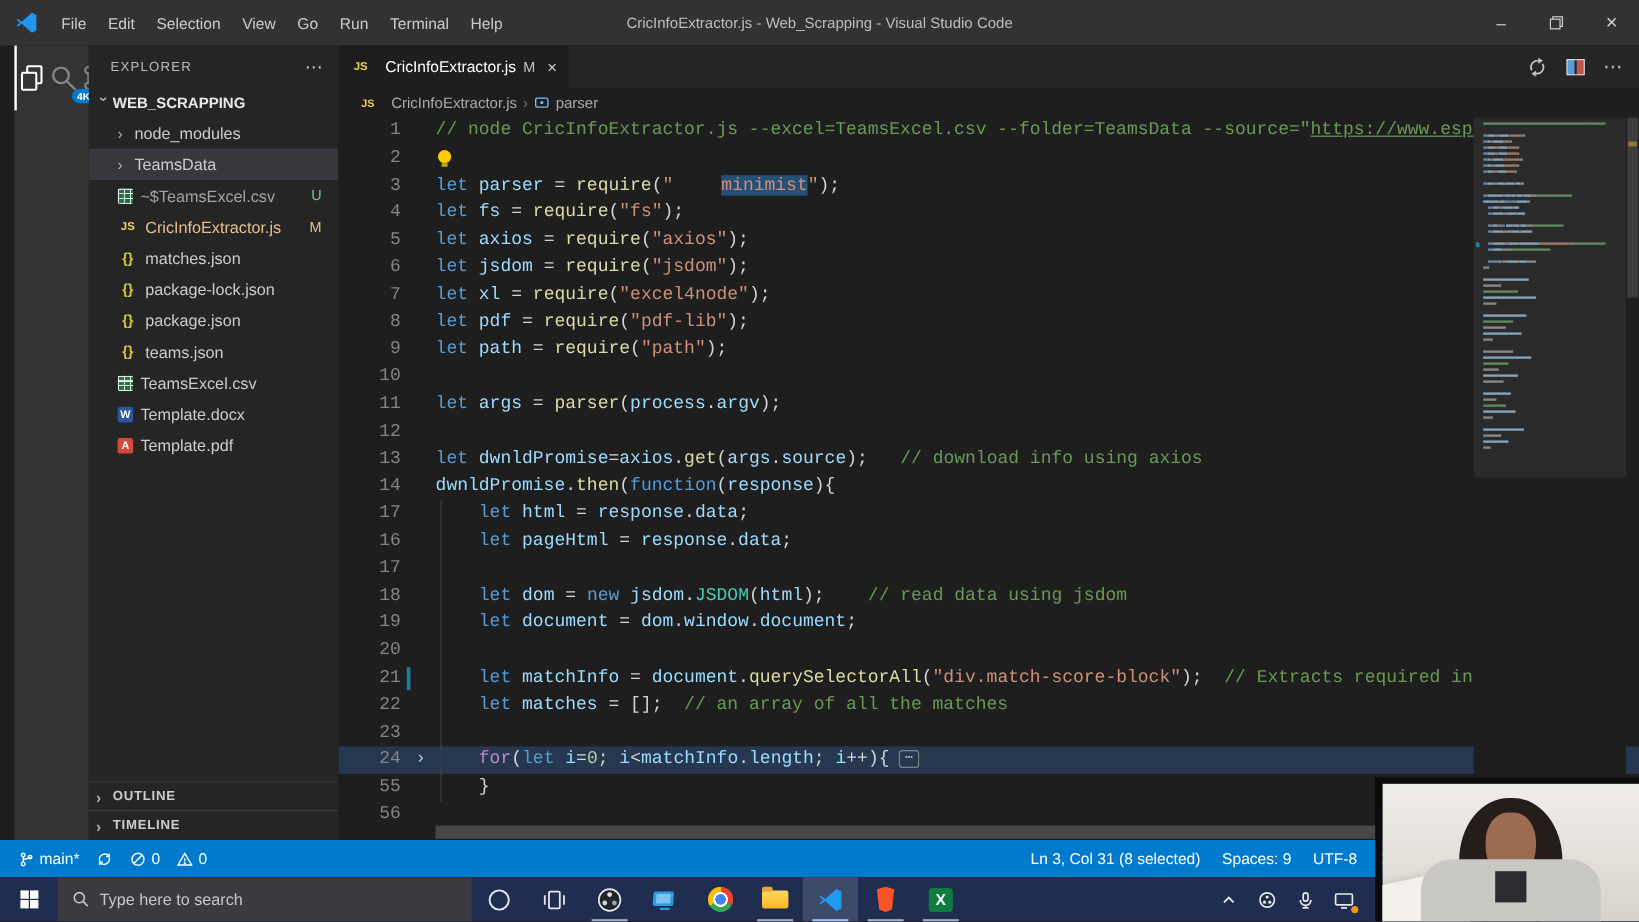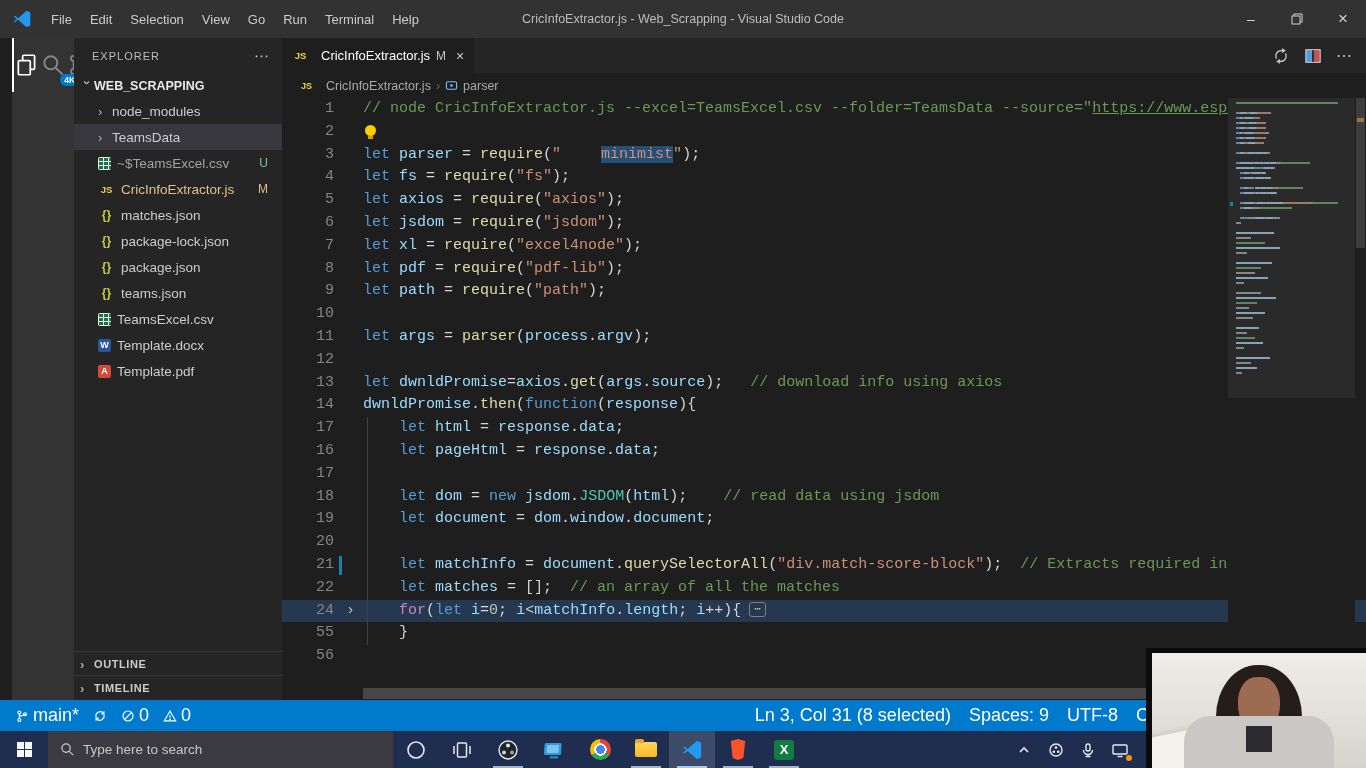--- a/index.html
+++ b/index.html
@@ -85,21 +85,21 @@
   .mm-row span{height:2px;display:inline-block;}
   .mm-c{background:#5a8a5a;} .mm-k{background:#5d87b0;} .mm-v{background:#87a9c2;}
   .mm-s{background:#a87763;} .mm-p{background:#8a8a8a;} .mm-sp{background:transparent;}
   .mm-mod{position:absolute;left:2px;width:3px;height:4px;background:#1b81a8;}
   .vscroll{position:absolute;top:60px;right:0;width:11px;bottom:0;z-index:6;}
   .vthumb{position:absolute;left:1px;right:1px;top:0;height:150px;background:rgba(121,121,121,0.35);}
   .vmark{position:absolute;left:2px;width:7px;height:4px;background:#9a7340;top:20px;}
   .hscroll{position:absolute;left:81px;right:130px;bottom:1px;height:11px;background:rgba(121,121,121,0.45);z-index:4;}
   
   .statusbar{position:absolute;left:0;top:700px;width:1366px;height:31px;background:#007acc;color:#ffffff;
-             display:flex;align-items:center;font-size:18px;}
+             display:flex;align-items:center;font-size:13px;}
   .sb-left{display:flex;align-items:center;gap:4px;padding-left:10px;}
   .sb-right{margin-left:auto;display:flex;align-items:center;gap:8px;padding-right:178px;}
   .st-item{display:flex;align-items:center;gap:4px;padding:0 5px;height:100%;}
   .st-item svg{width:14px;height:14px;}
   
   .taskbar{position:absolute;left:0;top:731px;width:1366px;height:37px;background:#1e2d50;display:flex;}
   .tb-start{width:48px;height:37px;display:flex;align-items:center;justify-content:center;flex:none;}
   .win-flag{width:15px;height:15px;display:grid;grid-template-columns:7px 7px;grid-template-rows:7px 7px;gap:1px;}
   .win-flag i{background:#fdfdfd;}
   .tb-search{width:345px;height:37px;background:#3a3a40;display:flex;align-items:center;gap:8px;
@@ -338,20 +338,21 @@
         <div class="code-line"><div class="gutter"><span class="num">13</span></div><div class="content"><span class="tk-k">let </span><span class="tk-v">dwnldPromise</span><span class="tk-p">=</span><span class="tk-v">axios</span><span class="tk-p">.</span><span class="tk-f">get</span><span class="tk-p">(</span><span class="tk-v">args</span><span class="tk-p">.</span><span class="tk-v">source</span><span class="tk-p">);   </span><span class="tk-c">// download info using axios</span></div></div>
         <div class="code-line"><div class="gutter"><span class="num">14</span></div><div class="content"><span class="tk-v">dwnldPromise</span><span class="tk-p">.</span><span class="tk-f">then</span><span class="tk-p">(</span><span class="tk-k">function</span><span class="tk-p">(</span><span class="tk-v">response</span><span class="tk-p">){</span></div></div>
         <div class="code-line"><div class="gutter"><span class="num">17</span></div><div class="content"><span class="indent-guide"></span><span class="tk-p">    </span><span class="tk-k">let </span><span class="tk-v">html</span><span class="tk-p"> = </span><span class="tk-v">response</span><span class="tk-p">.</span><span class="tk-v">data</span><span class="tk-p">;</span></div></div>
         <div class="code-line"><div class="gutter"><span class="num">16</span></div><div class="content"><span class="indent-guide"></span><span class="tk-p">    </span><span class="tk-k">let </span><span class="tk-v">pageHtml</span><span class="tk-p"> = </span><span class="tk-v">response</span><span class="tk-p">.</span><span class="tk-v">data</span><span class="tk-p">;</span></div></div>
         <div class="code-line"><div class="gutter"><span class="num">17</span></div><div class="content"><span class="indent-guide"></span></div></div>
         <div class="code-line"><div class="gutter"><span class="num">18</span></div><div class="content"><span class="indent-guide"></span><span class="tk-p">    </span><span class="tk-k">let </span><span class="tk-v">dom</span><span class="tk-p"> = </span><span class="tk-k">new</span><span class="tk-p"> </span><span class="tk-v">jsdom</span><span class="tk-p">.</span><span class="tk-ty">JSDOM</span><span class="tk-p">(</span><span class="tk-v">html</span><span class="tk-p">);    </span><span class="tk-c">// read data using jsdom</span></div></div>
         <div class="code-line"><div class="gutter"><span class="num">19</span></div><div class="content"><span class="indent-guide"></span><span class="tk-p">    </span><span class="tk-k">let </span><span class="tk-v">document</span><span class="tk-p"> = </span><span class="tk-v">dom</span><span class="tk-p">.</span><span class="tk-v">window</span><span class="tk-p">.</span><span class="tk-v">document</span><span class="tk-p">;</span></div></div>
         <div class="code-line"><div class="gutter"><span class="num">20</span></div><div class="content"><span class="indent-guide"></span></div></div>
         <div class="code-line"><div class="gutter"><span class="num">21</span><span class="modbar"></span></div><div class="content"><span class="indent-guide"></span><span class="tk-p">    </span><span class="tk-k">let </span><span class="tk-v">matchInfo</span><span class="tk-p"> = </span><span class="tk-v">document</span><span class="tk-p">.</span><span class="tk-f">querySelectorAll</span><span class="tk-p">(</span><span class="tk-s">"div.match-score-block"</span><span class="tk-p">);  </span><span class="tk-c">// Extracts required inf</span></div></div>
         <div class="code-line"><div class="gutter"><span class="num">22</span></div><div class="content"><span class="indent-guide"></span><span class="tk-p">    </span><span class="tk-k">let </span><span class="tk-v">matches</span><span class="tk-p"> = [];  </span><span class="tk-c">// an array of all the matches</span></div></div>
+        <div class="code-line"><div class="gutter"><span class="num">23</span></div><div class="content"><span class="indent-guide"></span></div></div>
         <div class="code-line hl"><div class="gutter"><span class="num">24</span><span class="fold-chev">›</span></div><div class="content"><span class="indent-guide"></span><span class="tk-p">    </span><span class="tk-ct">for</span><span class="tk-p">(</span><span class="tk-k">let </span><span class="tk-v">i</span><span class="tk-p">=</span><span class="tk-n">0</span><span class="tk-p">; </span><span class="tk-v">i</span><span class="tk-p">&lt;</span><span class="tk-v">matchInfo</span><span class="tk-p">.</span><span class="tk-v">length</span><span class="tk-p">; </span><span class="tk-v">i</span><span class="tk-p">++){</span><span class="fold-badge">⋯</span></div></div>
         <div class="code-line"><div class="gutter"><span class="num">55</span></div><div class="content"><span class="indent-guide"></span><span class="tk-p">    }</span></div></div>
         <div class="code-line"><div class="gutter"><span class="num">56</span></div><div class="content"></div></div>
       </div>
     <div class="minimap" id="minimap">
       <div class="mm-slider"></div>
     <div class="mm-row">
           <span class="mm-c" style="width: 85.05px;"></span>
           <span class="mm-c" style="width: 16.8px;"></span>
         </div>

